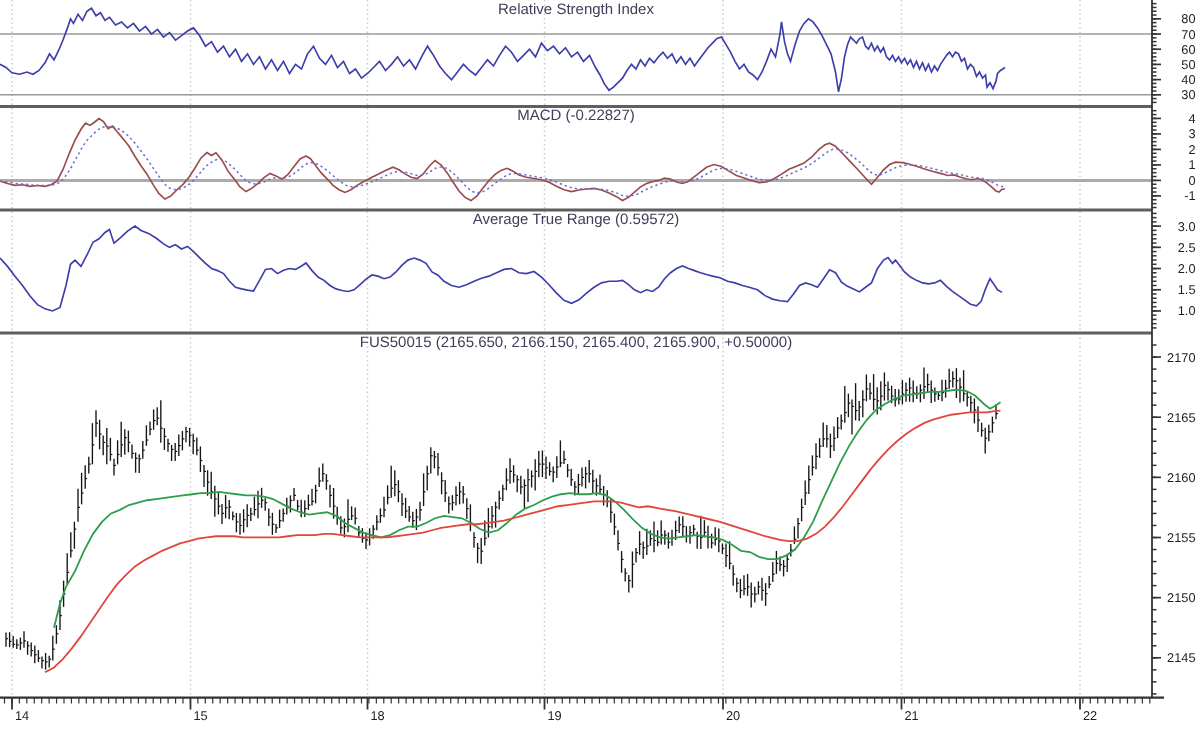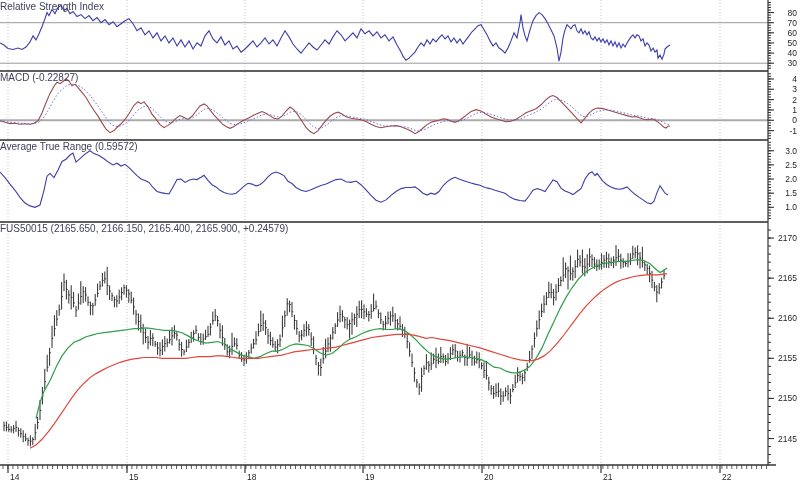--- a/index.html
+++ b/index.html
@@ -1,19 +1,19 @@
 <!DOCTYPE html>
 <html><head>
 <meta charset="utf-8">
 <style>
   html,body{margin:0;padding:0;background:#fff;}
   body{width:800px;height:486px;overflow:hidden;font-family:"Liberation Sans",sans-serif;}
   .stage{position:relative;width:800px;height:384px;background:#fff;}
   svg{position:absolute;left:0;top:0;}
-  .ptitle{position:absolute;left:0;width:768px;font-size:10px;color:#3e3e5a;pointer-events:none;white-space:nowrap;}
+  .ptitle{position:absolute;left:0;width:768px;text-align:center;font-size:10px;color:#3e3e5a;pointer-events:none;white-space:nowrap;}
   .logo{position:absolute;left:45px;top:11px;display:flex;align-items:stretch;border:1px solid #8d8d8d;background:#fff;font-size:11px;font-weight:bold;line-height:16px;box-shadow:1px 1px 0 #d0d0d0;}
   .logo .sun{color:#c8231e;padding:0 3px 0 4px;border-right:1px solid #aaa;}
   .logo .prof{color:#000;padding:0 4px 0 3px;}
 </style>
 </head>
 <body>
 
 <div class="stage">
   <svg id="chart" width="800" height="486">
       <rect x="0" y="0" width="800" height="486" fill="#ffffff"></rect>
@@ -913,14 +913,14 @@
       <line x1="482" y1="465" x2="482" y2="473" stroke="#333333" stroke-width="1.2"></line>
       <text x="484" y="480" text-anchor="start" font-size="8.5" font-family="&quot;Liberation Sans&quot;, sans-serif" fill="#1f1f1f">20</text>
       <line x1="601" y1="465" x2="601" y2="473" stroke="#333333" stroke-width="1.2"></line>
       <text x="603" y="480" text-anchor="start" font-size="8.5" font-family="&quot;Liberation Sans&quot;, sans-serif" fill="#1f1f1f">21</text>
       <line x1="720" y1="465" x2="720" y2="473" stroke="#333333" stroke-width="1.2"></line>
       <text x="722" y="480" text-anchor="start" font-size="8.5" font-family="&quot;Liberation Sans&quot;, sans-serif" fill="#1f1f1f">22</text>
     </svg>
   <div class="ptitle" style="top:1px">Relative Strength Index</div>
   <div class="ptitle" style="top:72px">MACD (-0.22827)</div>
   <div class="ptitle" style="top:141px">Average True Range (0.59572)</div>
-  <div class="ptitle" style="top:223px">FUS50015 (2165.650, 2166.150, 2165.400, 2165.900, +0.24579)</div>
+  <div class="ptitle" style="top:223px">FUS50015 (2165.650, 2166.150, 2165.400, 2165.900, +0.50000)</div>
 </div>
 
 </body></html>

